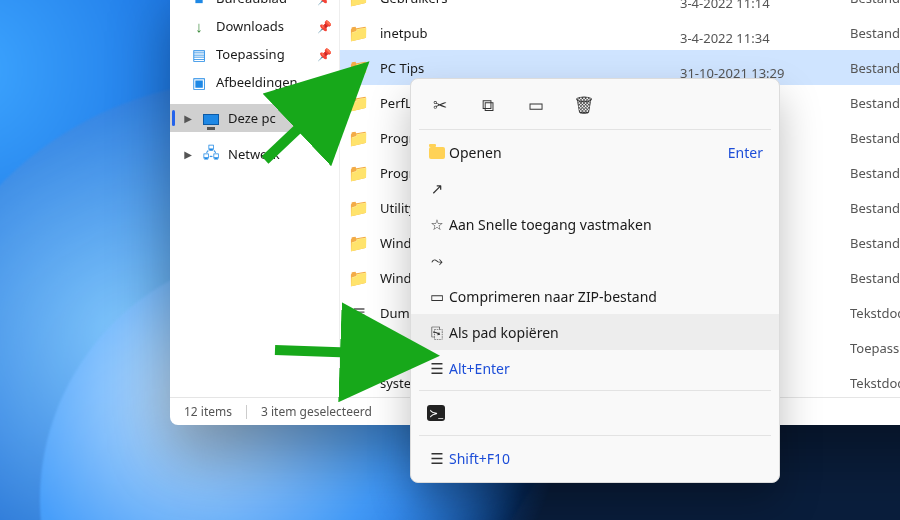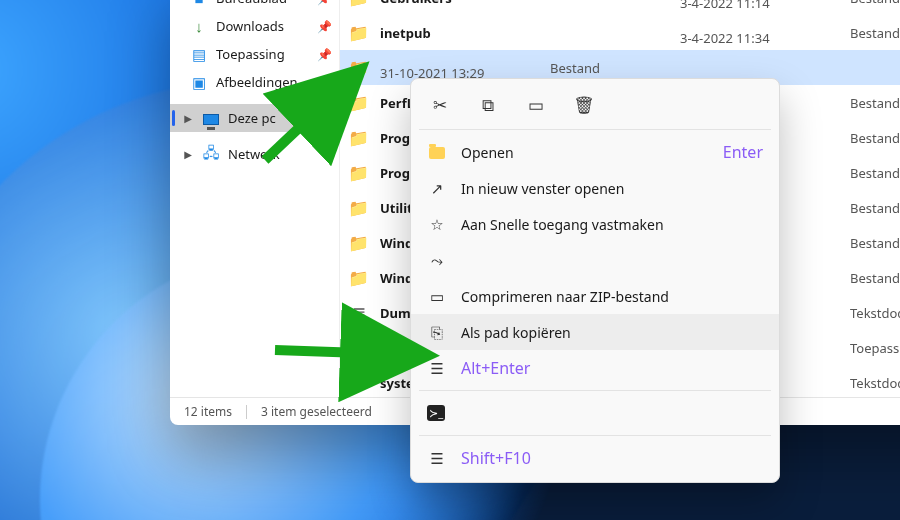--- a/index.html
+++ b/index.html
@@ -73,21 +73,21 @@
   }
 
   
   .files { flex:1; position:relative; }
   .row {
     display:flex; align-items:center; height:35px;
     padding:0 12px 0 8px; gap:10px;
   }
   .row.sel { background:#cfe4ff; }
   .row .ficon { width:22px; text-align:center; font-size:17px; }
-  .row .fname { flex:0 0 290px; white-space:nowrap; overflow:hidden; text-overflow:ellipsis;font-weight:bold;}
+  .row .fname { flex:0 0 290px; white-space:nowrap; overflow:hidden; text-overflow:ellipsis;}
   .row .fdate { flex:0 0 160px; color:#555;margin-top:11px; }
   .row .ftype { flex:0 0 100px; color:#555; }
   .folder-ico { color:#f5c242; }
   .file-ico   { color:#555; }
   .exe-ico    { color:#49a14b; }
 
   .statusbar {
     height:28px; border-top:1px solid #e5e5e5;
     display:flex; align-items:center; gap:14px; padding:0 14px;
     color:#555; font-size:12px;
@@ -108,27 +108,27 @@
   }
   .ctx-topbar{
     display:flex; gap:22px; padding:6px 16px 8px;
   }
   .ctx-topbar .tbtn{
     width:26px; height:26px; display:flex; align-items:center; justify-content:center;
     border-radius:4px; color:#333; font-size:17px;
   }
   .ctx hr{ border:none; border-top:1px solid #e3e3e3; margin:4px 8px; }
   .ctx-item{
-    display:flex; align-items:center; gap:14px; height:36px;
+    display:flex; align-items:center; gap:2px; height:36px;
     padding:0 16px;
   }
   .ctx-item:hover, .ctx-item.hover{ background:#ededed; }
   .ctx-item .cicon{ width:20px; text-align:center; color:#333; font-size:15px;}
   .ctx-item .clabel{ flex:1; }
-  .ctx-item .short{ color:#8b5cf6; font-size:16px;}
+  .ctx-item .short{ color:#1d4ed8; font-size:14px;}
   .folder-mini{
     display:inline-block; width:16px; height:12px; background:#ffd257;
     border-radius:2px; position:relative; top:1px;
   }
   .folder-mini::before{content:"";position:absolute;top:-3px;left:0;width:7px;height:3px;background:#ffd257;border-radius:1px;}
 
   
   .arrow { position:absolute; z-index:20; pointer-events:none; }
   .arrow svg { overflow:visible; }
 </style>
@@ -192,20 +192,21 @@
             <span class="ftype">Bestand</span>
           </div>
           <div class="row">
             <span class="ficon folder-ico">📁</span>
             <span class="fname">inetpub</span>
             <span class="fdate">3-4-2022 11:34</span>
             <span class="ftype">Bestand</span>
           </div>
           <div class="row sel">
             <span class="ficon folder-ico">📁</span>
+            <span class="fname">PC Tips</span>
             <span class="fdate">31-10-2021 13:29</span>
             <span class="ftype">Bestand</span>
           </div>
           <div class="row">
             <span class="ficon folder-ico">📁</span>
             <span class="fname">PerfLogs</span>
             <span class="fdate"></span>
             <span class="ftype">Bestand</span>
           </div>
           <div class="row">
@@ -275,21 +276,20 @@
     <span class="tbtn" title="Delete">🗑</span>
   </div>
   <hr>
   <div class="ctx-item">
     <span class="cicon"><span class="folder-mini"></span></span>
     <span class="clabel">Openen</span>
     <span class="short">Enter</span>
   </div>
   <div class="ctx-item">
     <span class="cicon">↗</span>
-    <span class="clabel">In nieuw venster openen</span>
   </div>
   <div class="ctx-item">
     <span class="cicon">☆</span>
     <span class="clabel">Aan Snelle toegang vastmaken</span>
   </div>
   <div class="ctx-item">
     <span class="cicon">⤳</span>
   </div>
   <div class="ctx-item">
     <span class="cicon">▭</span>

